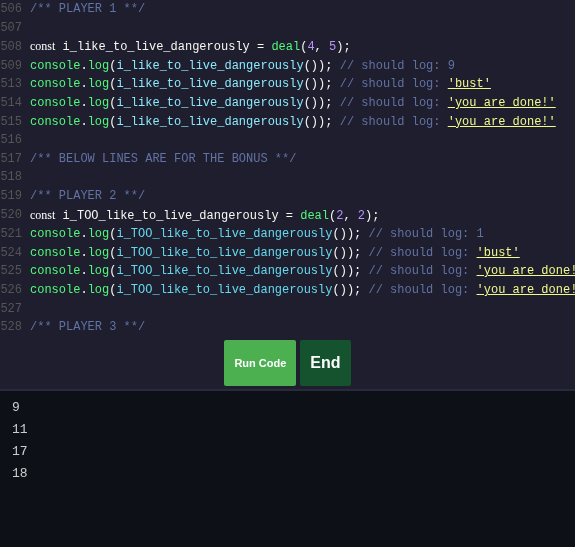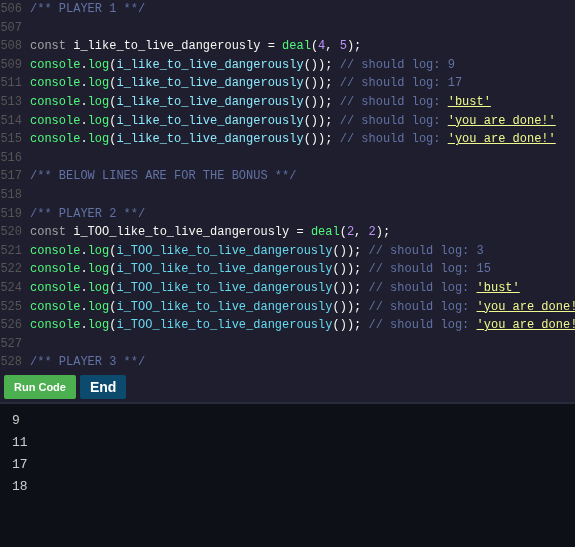--- a/index.html
+++ b/index.html
@@ -30,21 +30,21 @@
       padding-right: 8px;
       user-select: none;
       flex-shrink: 0;
     }
 
     .line-content {
       flex: 1;
     }
 
     
-    .kw { color: #a3a3a3; } 
+    .kw { color: #ffffff; font-family: Liberation Serif, serif; } 
     .fn { color: #50fa7b; } 
     .num { color: #bd93f9; }
     .str { color: #f1fa8c; text-decoration: underline; }
     .plain { color: #f8f8f2; }
     .var-blue { color: #8be9fd; }
     .var-cyan { color: #66d9ef; }
     .paren { color: #f8f8f2; }
     .comment-gray { color: #6272a4; }
 
     .divider-line {
@@ -72,62 +72,60 @@
       color: #fff;
       border: none;
       padding: 3px 10px;
       font-size: 11px;
       cursor: pointer;
       border-radius: 2px;
       font-weight: bold;
     }
 
     .btn-end {
-      background-color: #0c4a6e;
+      background-color: #14532d;
       color: #fff;
       border: none;
-      padding: 4px 10px;
-      font-size: 14px;
+      padding: 14px 10px;
+      font-size: 16px;
       cursor: pointer;
       border-radius: 2px;
       font-weight: bold;
     }
 
     .editor-wrapper {
       position: relative;
       background: #1e1e2e;
     }
   </style>
 </head>
 <body>
 
 <div class="editor-wrapper">
   <div id="code-container">
       <div class="code-line"><span class="line-num">506</span><span class="line-content"><span class="comment-gray">/** PLAYER 1 **/</span></span></div>
       <div class="code-line"><span class="line-num">507</span><span class="line-content"></span></div>
       <div class="code-line"><span class="line-num">508</span><span class="line-content"><span class="kw">const</span> <span class="plain">i_like_to_live_dangerously</span> <span class="plain">= </span><span class="fn">deal</span><span class="paren">(</span><span class="num">4</span><span class="paren">, </span><span class="num">5</span><span class="paren">);</span></span></div>
       <div class="code-line"><span class="line-num">509</span><span class="line-content"><span class="fn">console</span><span class="plain">.</span><span class="fn">log</span><span class="paren">(</span><span class="var-blue">i_like_to_live_dangerously</span><span class="paren">());</span> <span class="comment-gray">// should log: 9</span></span></div>
-      <div class="code-line"><span class="line-num">511</span><span class="line-content"><span class="fn">console</span><span class="plain">.</span><span class="fn">log</span><span class="paren">(</span><span class="var-blue">i_like_to_live_dangerously</span><span class="paren">());</span> <span class="comment-gray">// should log: 17</span></span></div>
       <div class="code-line"><span class="line-num">513</span><span class="line-content"><span class="fn">console</span><span class="plain">.</span><span class="fn">log</span><span class="paren">(</span><span class="var-blue">i_like_to_live_dangerously</span><span class="paren">());</span> <span class="comment-gray">// should log: <span class="str">'bust'</span></span></span></div>
       <div class="code-line"><span class="line-num">514</span><span class="line-content"><span class="fn">console</span><span class="plain">.</span><span class="fn">log</span><span class="paren">(</span><span class="var-blue">i_like_to_live_dangerously</span><span class="paren">());</span> <span class="comment-gray">// should log: <span class="str">'you are done!'</span></span></span></div>
       <div class="code-line"><span class="line-num">515</span><span class="line-content"><span class="fn">console</span><span class="plain">.</span><span class="fn">log</span><span class="paren">(</span><span class="var-blue">i_like_to_live_dangerously</span><span class="paren">());</span> <span class="comment-gray">// should log: <span class="str">'you are done!'</span></span></span></div>
       <div class="code-line"><span class="line-num">516</span><span class="line-content"></span></div>
       <div class="code-line"><span class="line-num">517</span><span class="line-content"><span class="comment-gray">/** BELOW LINES ARE FOR THE BONUS **/</span></span></div>
       <div class="code-line"><span class="line-num">518</span><span class="line-content"></span></div>
       <div class="code-line"><span class="line-num">519</span><span class="line-content"><span class="comment-gray">/** PLAYER 2 **/</span></span></div>
       <div class="code-line"><span class="line-num">520</span><span class="line-content"><span class="kw">const</span> <span class="plain">i_TOO_like_to_live_dangerously</span> <span class="plain">= </span><span class="fn">deal</span><span class="paren">(</span><span class="num">2</span><span class="paren">, </span><span class="num">2</span><span class="paren">);</span></span></div>
-      <div class="code-line"><span class="line-num">521</span><span class="line-content"><span class="fn">console</span><span class="plain">.</span><span class="fn">log</span><span class="paren">(</span><span class="var-cyan">i_TOO_like_to_live_dangerously</span><span class="paren">());</span> <span class="comment-gray">// should log: 3</span></span></div>
-      <div class="code-line"><span class="line-num">522</span><span class="line-content"><span class="fn">console</span><span class="plain">.</span><span class="fn">log</span><span class="paren">(</span><span class="var-cyan">i_TOO_like_to_live_dangerously</span><span class="paren">());</span> <span class="comment-gray">// should log: 15</span></span></div>
+      <div class="code-line"><span class="line-num">521</span><span class="line-content"><span class="fn">console</span><span class="plain">.</span><span class="fn">log</span><span class="paren">(</span><span class="var-cyan">i_TOO_like_to_live_dangerously</span><span class="paren">());</span> <span class="comment-gray">// should log: 1</span></span></div>
       <div class="code-line"><span class="line-num">524</span><span class="line-content"><span class="fn">console</span><span class="plain">.</span><span class="fn">log</span><span class="paren">(</span><span class="var-cyan">i_TOO_like_to_live_dangerously</span><span class="paren">());</span> <span class="comment-gray">// should log: <span class="str">'bust'</span></span></span></div>
       <div class="code-line"><span class="line-num">525</span><span class="line-content"><span class="fn">console</span><span class="plain">.</span><span class="fn">log</span><span class="paren">(</span><span class="var-cyan">i_TOO_like_to_live_dangerously</span><span class="paren">());</span> <span class="comment-gray">// should log: <span class="str">'you are done!'</span></span></span></div>
       <div class="code-line"><span class="line-num">526</span><span class="line-content"><span class="fn">console</span><span class="plain">.</span><span class="fn">log</span><span class="paren">(</span><span class="var-cyan">i_TOO_like_to_live_dangerously</span><span class="paren">());</span> <span class="comment-gray">// should log: <span class="str">'you are done!'</span></span></span></div>
       <div class="code-line"><span class="line-num">527</span><span class="line-content"></span></div>
       <div class="code-line"><span class="line-num">528</span><span class="line-content"><span class="comment-gray">/** PLAYER 3 **/</span></span></div>
     </div>
-  <div style="display:flex; justify-content:flex-start; padding: 3px 4px; background:#1e1e2e; gap:4px;">
+  <div style="display:flex; justify-content:center; padding: 3px 4px; background:#1e1e2e; gap:4px;">
     <button class="btn-run">Run Code</button>
     <button class="btn-end">End</button>
   </div>
 </div>
 
 <div class="divider-line"></div>
 
 <div class="output-pane" id="output-container">
     <span class="output-line">9</span>
     <span class="output-line">11</span>

